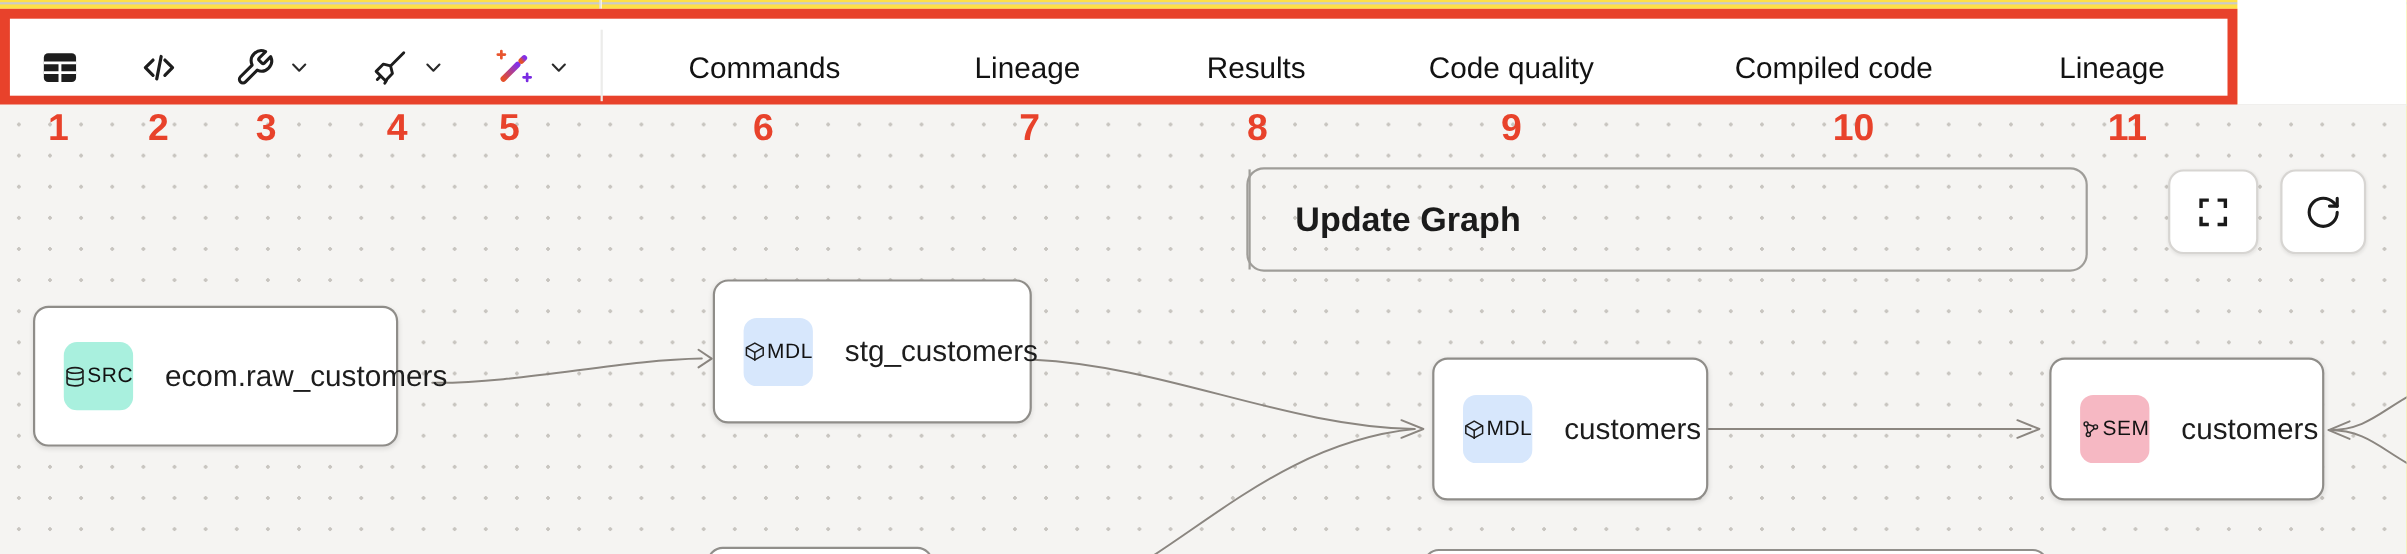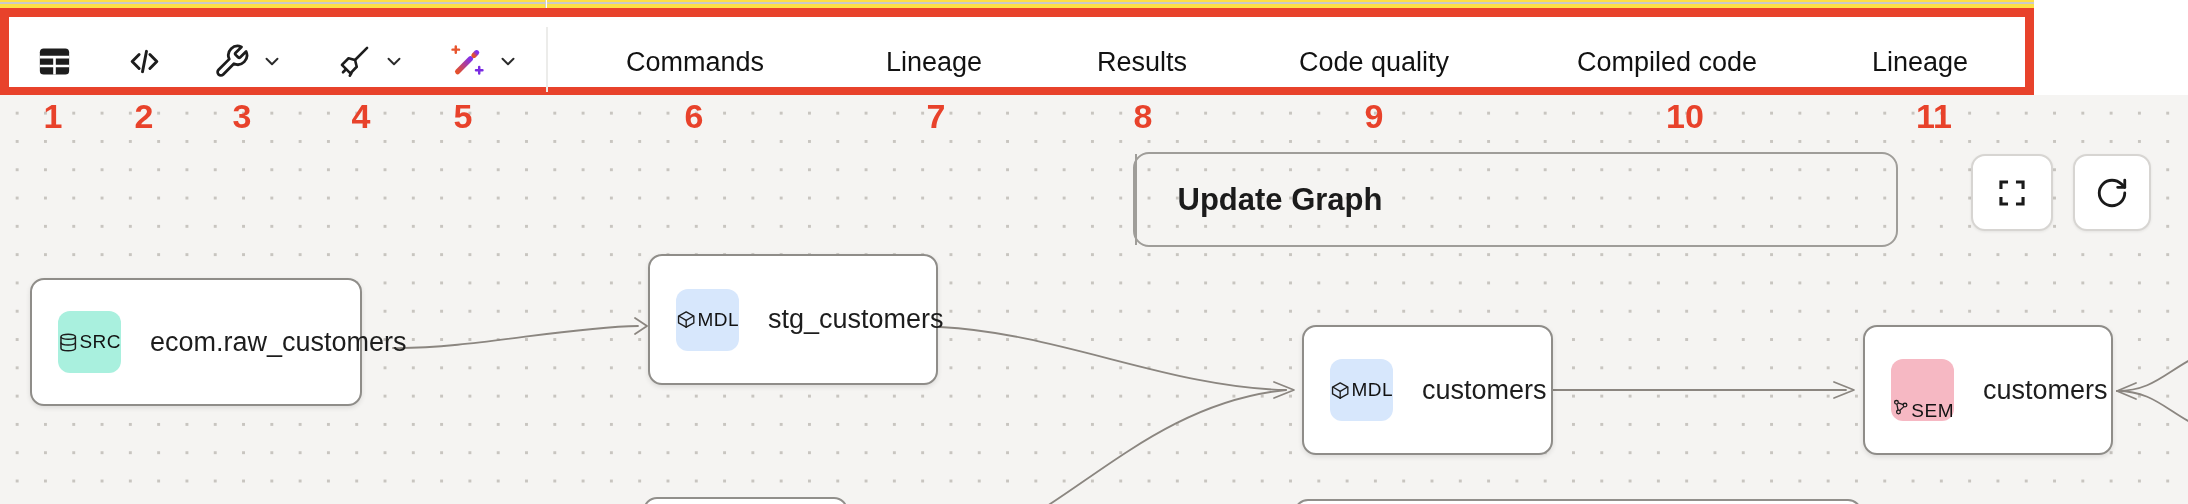--- a/index.html
+++ b/index.html
@@ -191,21 +191,21 @@
         <path d="M21 8l-9-5-9 5v8l9 5 9-5V8z"></path>
         <path d="M3.3 7.9 12 13l8.7-5.1"></path>
         <path d="M12 22V13"></path>
       </svg>
       <span class="badge-label">MDL</span>
     </div>
     <span class="node-label">customers</span>
   </div>
 
   <div class="node" style="left:1863px; top:325px; width:250px; height:130px;">
-    <div class="badge" style="background:#f6b8c3;align-items:flex-end;">
+    <div class="badge" style="background:#f6b8c3;">
       <svg viewBox="0 0 24 24" fill="none" stroke="#1d1d1d" stroke-width="1.6">
         <circle cx="6.8" cy="5.6" r="2.3"></circle>
         <circle cx="17.4" cy="9" r="2.3"></circle>
         <circle cx="9.3" cy="17.6" r="2.3"></circle>
         <path d="M9 6.3l6.2 2M16 10.9l-5.2 4.8M8.8 15.4 7.3 7.9"></path>
       </svg>
       <span class="badge-label">SEM</span>
     </div>
     <span class="node-label">customers</span>
   </div>

